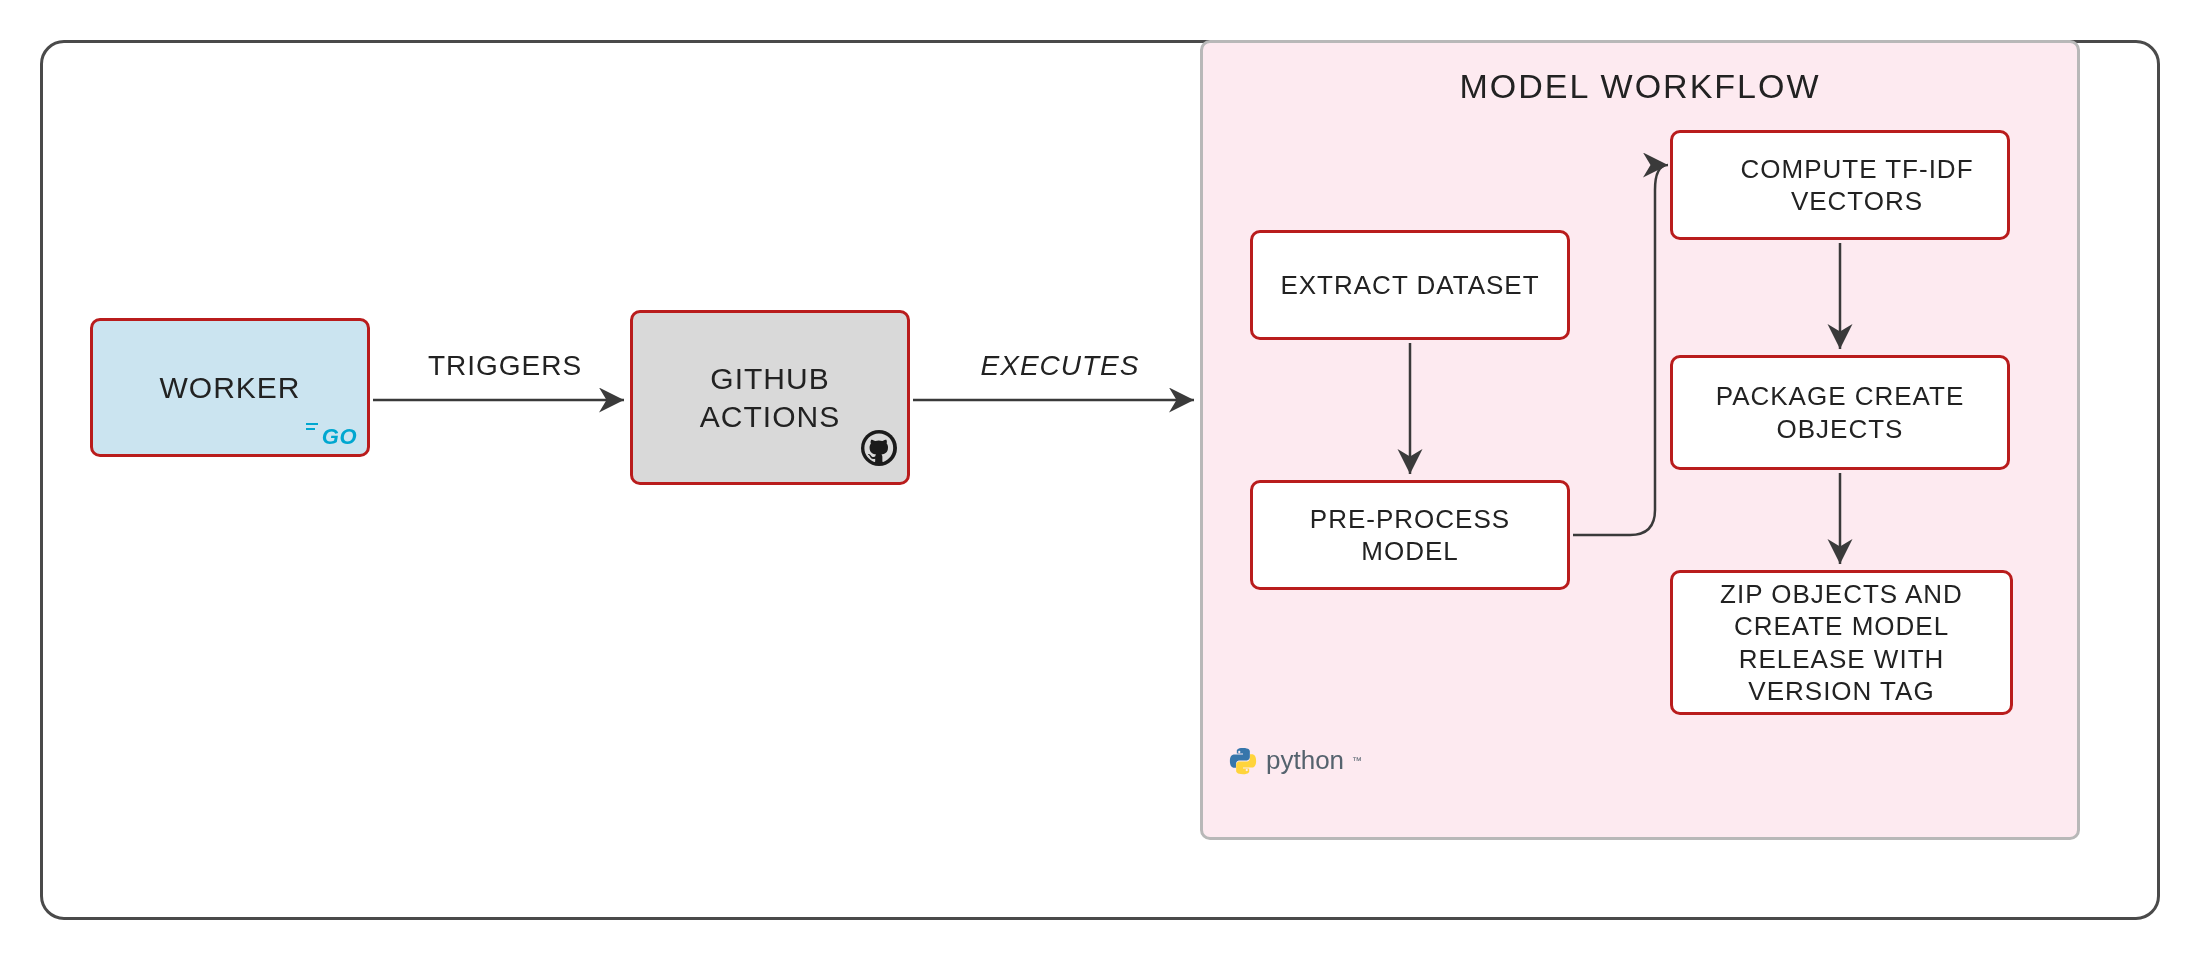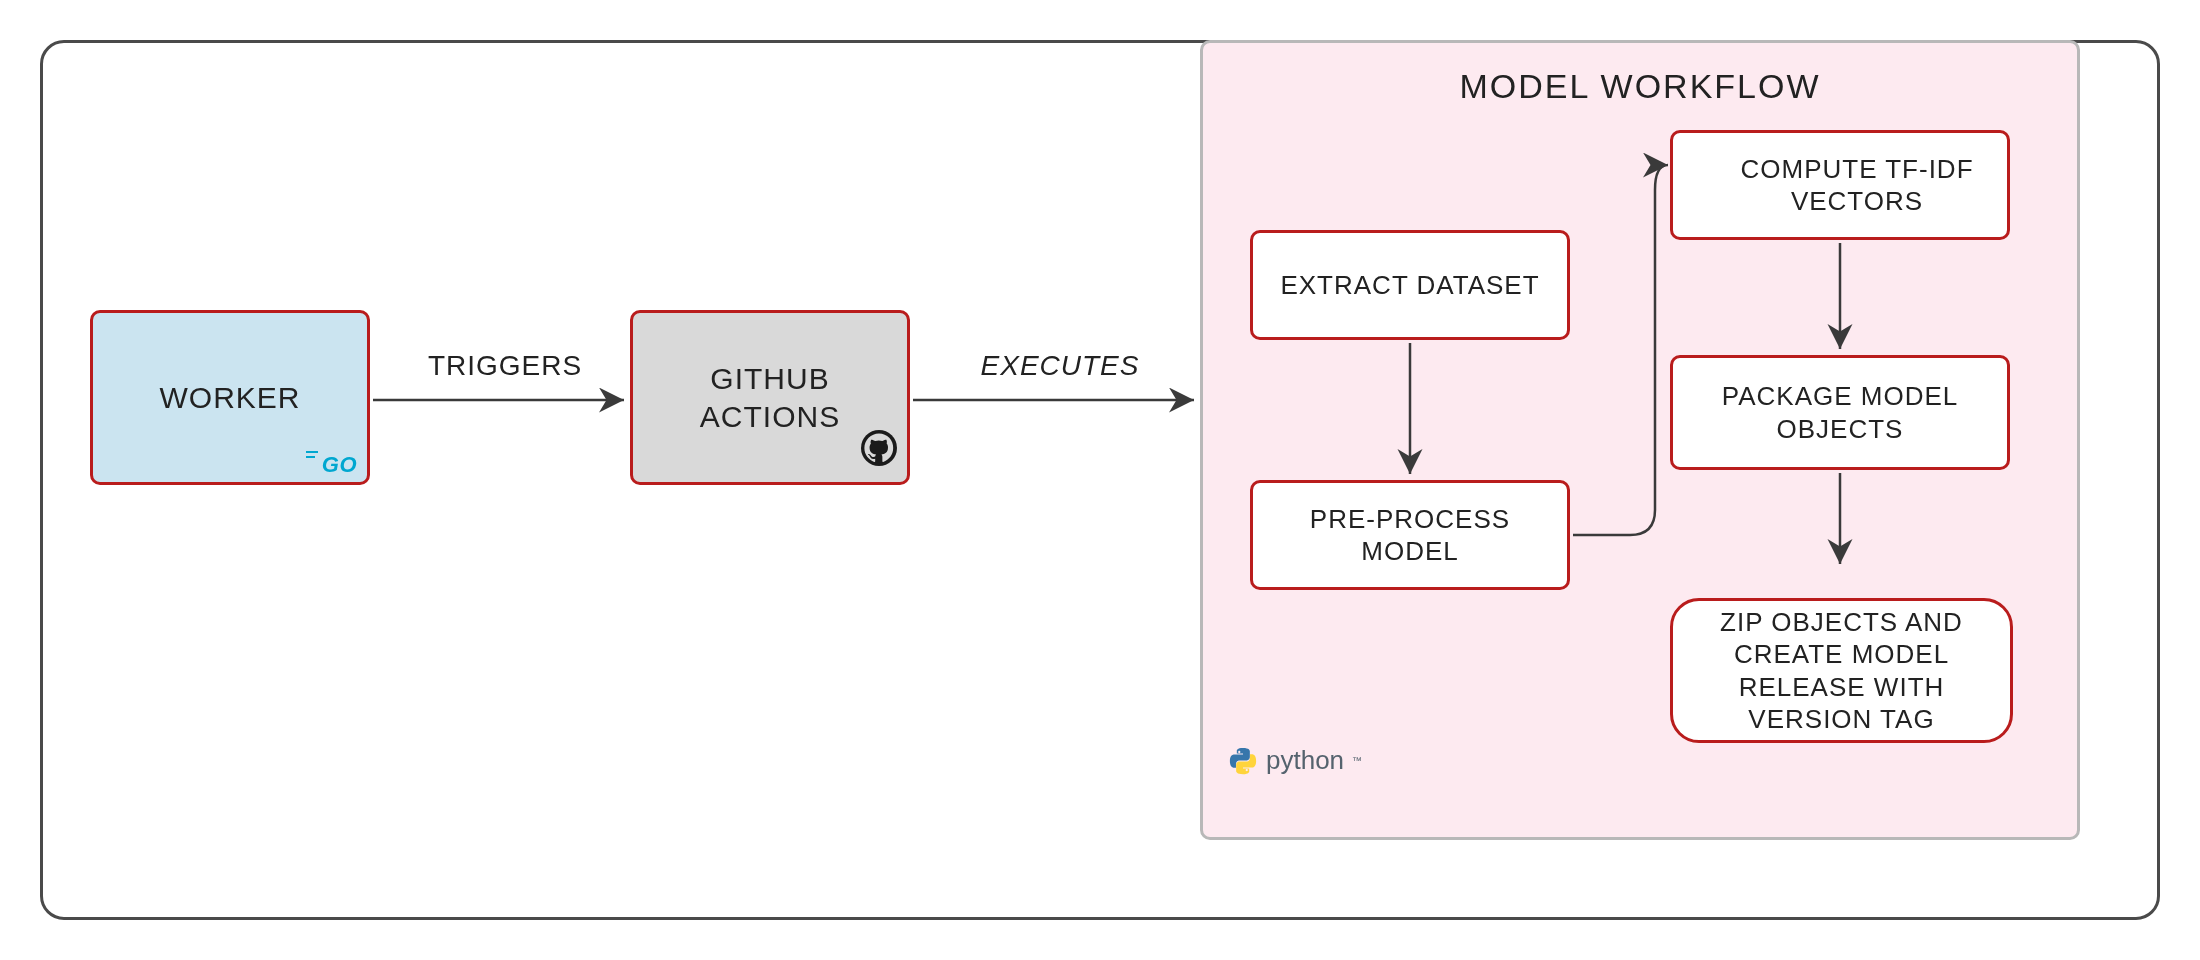--- a/index.html
+++ b/index.html
@@ -24,22 +24,22 @@
     align-items: center;
     justify-content: center;
     text-align: center;
     font-size: 30px;
     letter-spacing: 1px;
     color: #222;
     padding: 6px 14px;
     line-height: 1.25;
   }
   .worker-box {
-    left: 90px; top: 310px;
-    width: 280px; height: 175px;
+    left: 90px; top: 318px;
+    width: 280px; height: 139px;
     background: #cbe4f0;
   }
   .github-box {
     left: 630px; top: 310px;
     width: 280px; height: 175px;
     background: #d9d9d9;
   }
   .workflow-box {
     left: 1200px; top: 40px;
     width: 880px; height: 800px;
@@ -56,21 +56,21 @@
     color: #222;
   }
   .wf-step {
     background: #ffffff;
     font-size: 26px;
   }
   .wf-extract { left: 1250px; top: 230px; width: 320px; height: 110px; }
   .wf-preprocess { left: 1250px; top: 480px; width: 320px; height: 110px; }
   .wf-tfidf  { left: 1670px; top: 130px; width: 340px; height: 110px; padding-left: 48px; }
   .wf-package{ left: 1670px; top: 355px; width: 340px; height: 115px; }
-  .wf-zip    { left: 1670px; top: 598px; width: 343px; height: 145px; border-radius: 29px; }
+  .wf-zip    { left: 1670px; top: 570px; width: 343px; height: 145px; }
 
   .edge-label {
     position: absolute;
     font-size: 28px;
     letter-spacing: 1px;
     color: #222;
     text-align: center;
   }
   .lbl-triggers { left: 405px; top: 350px; width: 200px; }
   .lbl-executes { left: 945px; top: 350px; width: 230px; font-style: italic; }
@@ -136,21 +136,21 @@
 <div class="box wf-step wf-extract">
   <span>EXTRACT DATASET</span>
 </div>
 <div class="box wf-step wf-preprocess">
   <span>PRE-PROCESS MODEL</span>
 </div>
 <div class="box wf-step wf-tfidf">
   <span>COMPUTE TF-IDF VECTORS</span>
 </div>
 <div class="box wf-step wf-package">
-  <span>PACKAGE MODEL OBJECTS</span>
+  <span>PACKAGE CREATE OBJECTS</span>
 </div>
 <div class="box wf-step wf-zip">
   <span>ZIP OBJECTS AND CREATE MODEL RELEASE WITH VERSION TAG</span>
 </div>
 
 <div class="edge-label lbl-triggers">TRIGGERS</div>
 <div class="edge-label lbl-executes">EXECUTES</div>
 
 <div class="python-logo">
   <svg width="30" height="30" viewBox="0 0 32 32">

